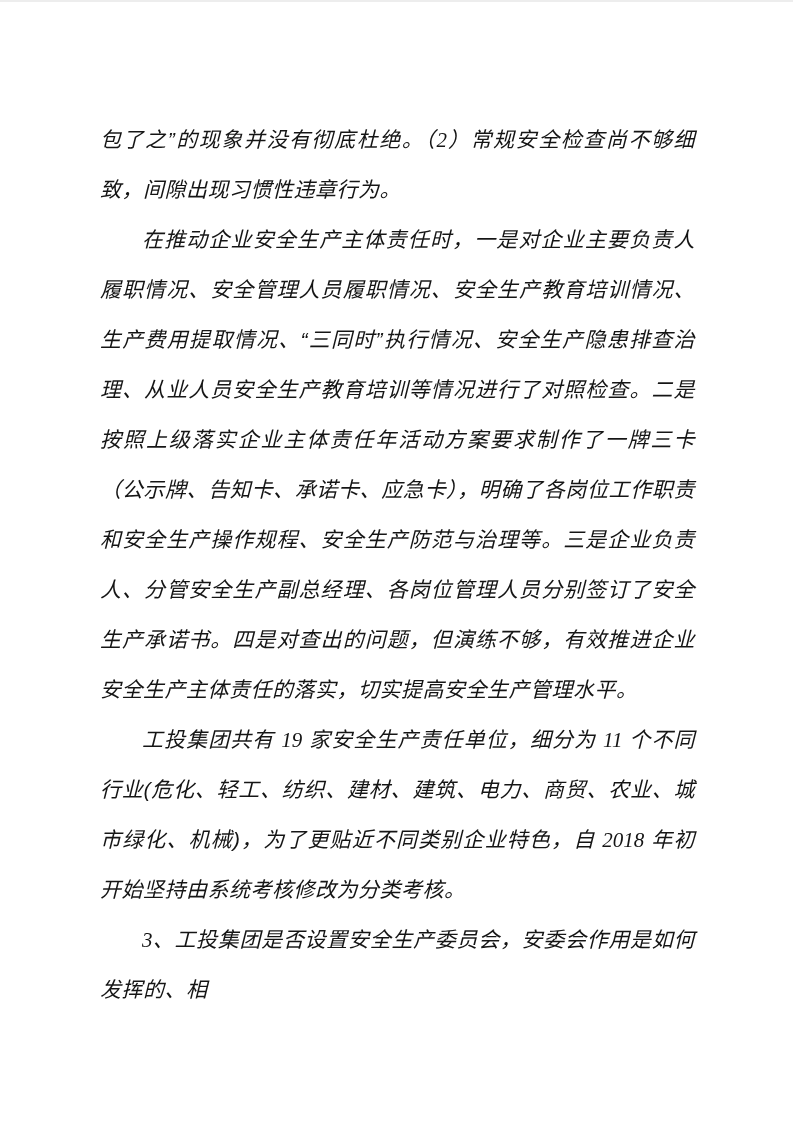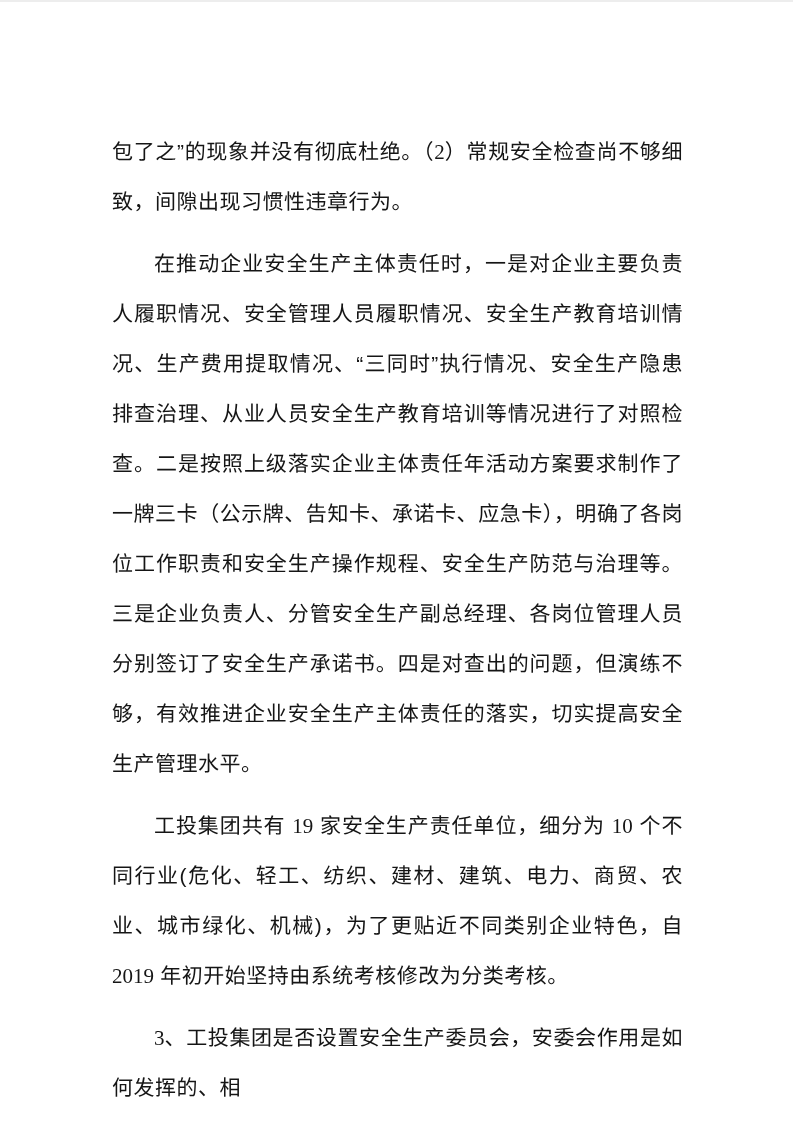--- a/index.html
+++ b/index.html
@@ -22,36 +22,37 @@
     top: 113px;
     left: 100px;
     width: 595px;
     color: #151515;
     font-size: 21px;
     line-height: 50px;
     text-align: justify;
     letter-spacing: 0.5px;
   }
   p.para {
-    margin: 12px;
+    margin: 0;
     padding: 0;
+    font-style: italic;
   }
   p.para.indent {
     text-indent: 2em;
   }
   
   .num {
     font-family: "Liberation Serif", "DejaVu Serif", serif;
     letter-spacing: 0;
   }
 </style>
 </head>
 <body>
 
 <div class="page">
   <div class="content">
 
   <p class="para">包了之”的现象并没有彻底杜绝。（<span class="num">2</span>）常规安全检查尚不够细致，间隙出现习惯性违章行为。</p>
       <p class="para indent">在推动企业安全生产主体责任时，一是对企业主要负责人履职情况、安全管理人员履职情况、安全生产教育培训情况、生产费用提取情况、“三同时”执行情况、安全生产隐患排查治理、从业人员安全生产教育培训等情况进行了对照检查。二是按照上级落实企业主体责任年活动方案要求制作了一牌三卡（公示牌、告知卡、承诺卡、应急卡），明确了各岗位工作职责和安全生产操作规程、安全生产防范与治理等。三是企业负责人、分管安全生产副总经理、各岗位管理人员分别签订了安全生产承诺书。四是对查出的问题，但演练不够，有效推进企业安全生产主体责任的落实，切实提高安全生产管理水平。</p>
-      <p class="para indent">工投集团共有 <span class="num">19</span> 家安全生产责任单位，细分为 <span class="num">10</span> 个不同行业(危化、轻工、纺织、建材、建筑、电力、商贸、农业、城市绿化、机械)，为了更贴近不同类别企业特色，自 <span class="num">2019</span> 年初开始坚持由系统考核修改为分类考核。</p>
+      <p class="para indent">工投集团共有 <span class="num">19</span> 家安全生产责任单位，细分为 <span class="num">11</span> 个不同行业(危化、轻工、纺织、建材、建筑、电力、商贸、农业、城市绿化、机械)，为了更贴近不同类别企业特色，自 <span class="num">2018</span> 年初开始坚持由系统考核修改为分类考核。</p>
       <p class="para indent"><span class="num">3</span>、工投集团是否设置安全生产委员会，安委会作用是如何发挥的、相</p>
     </div>
 </div>
 
 </body></html>

